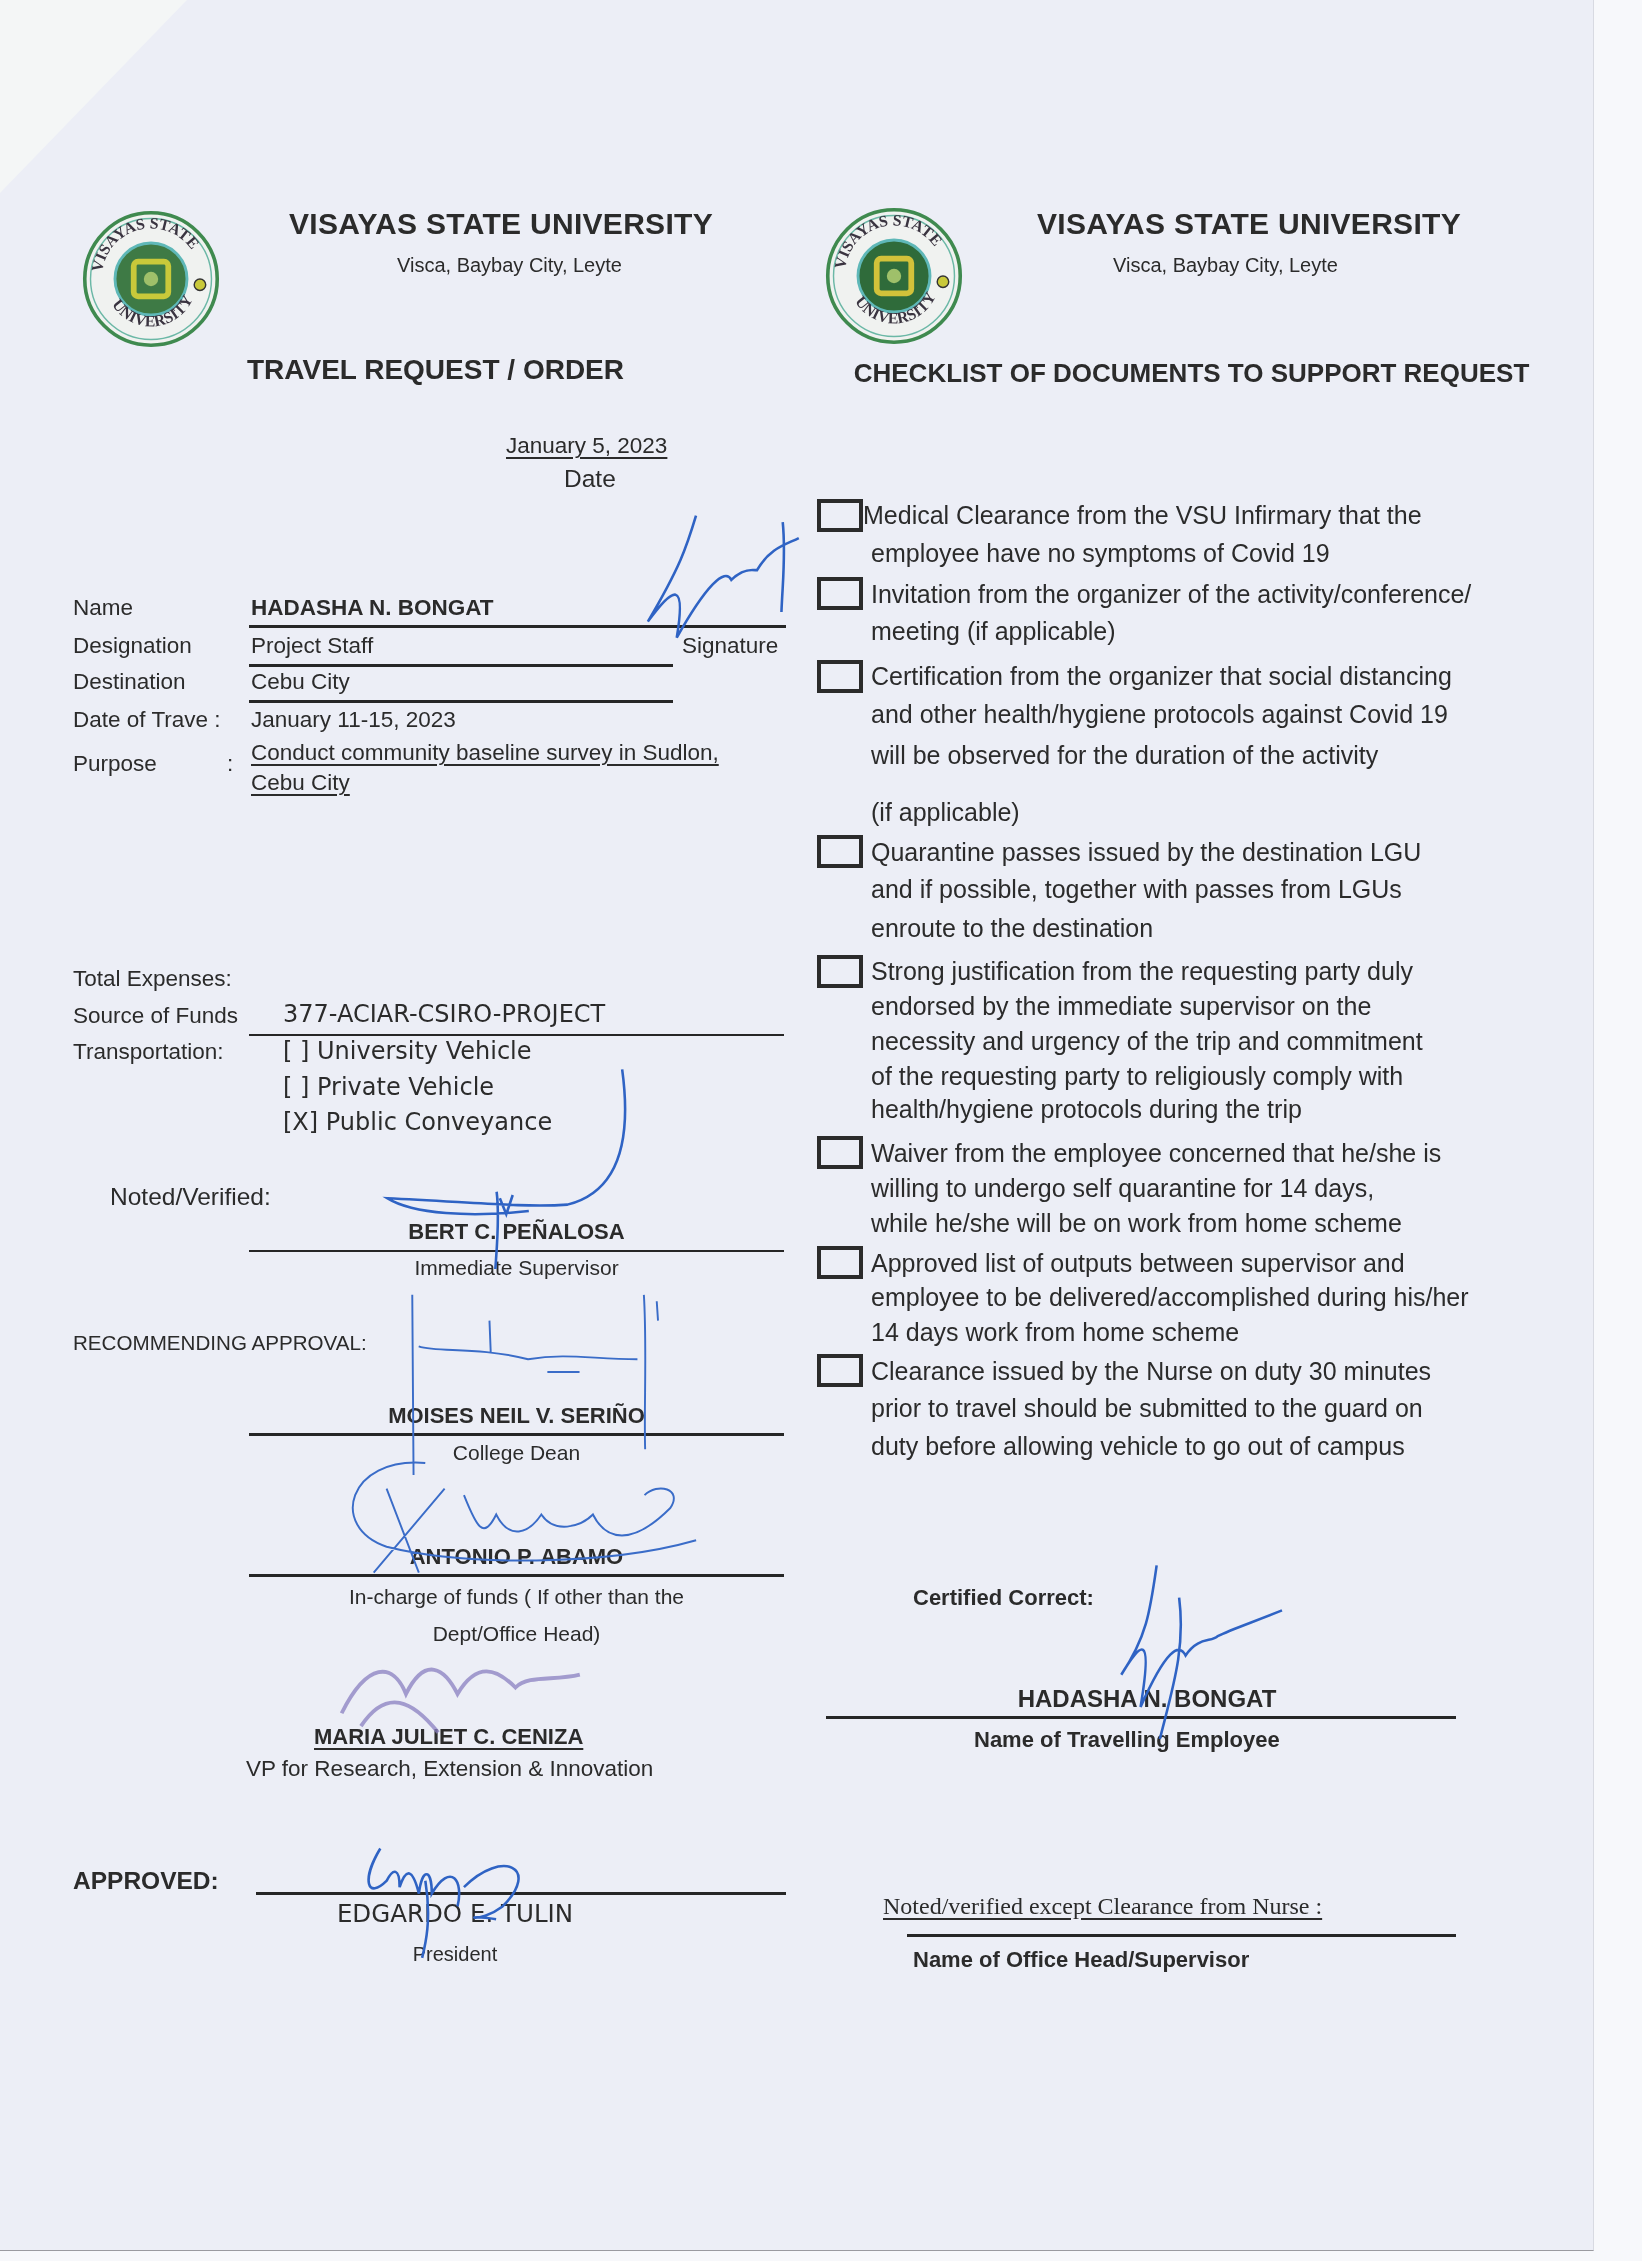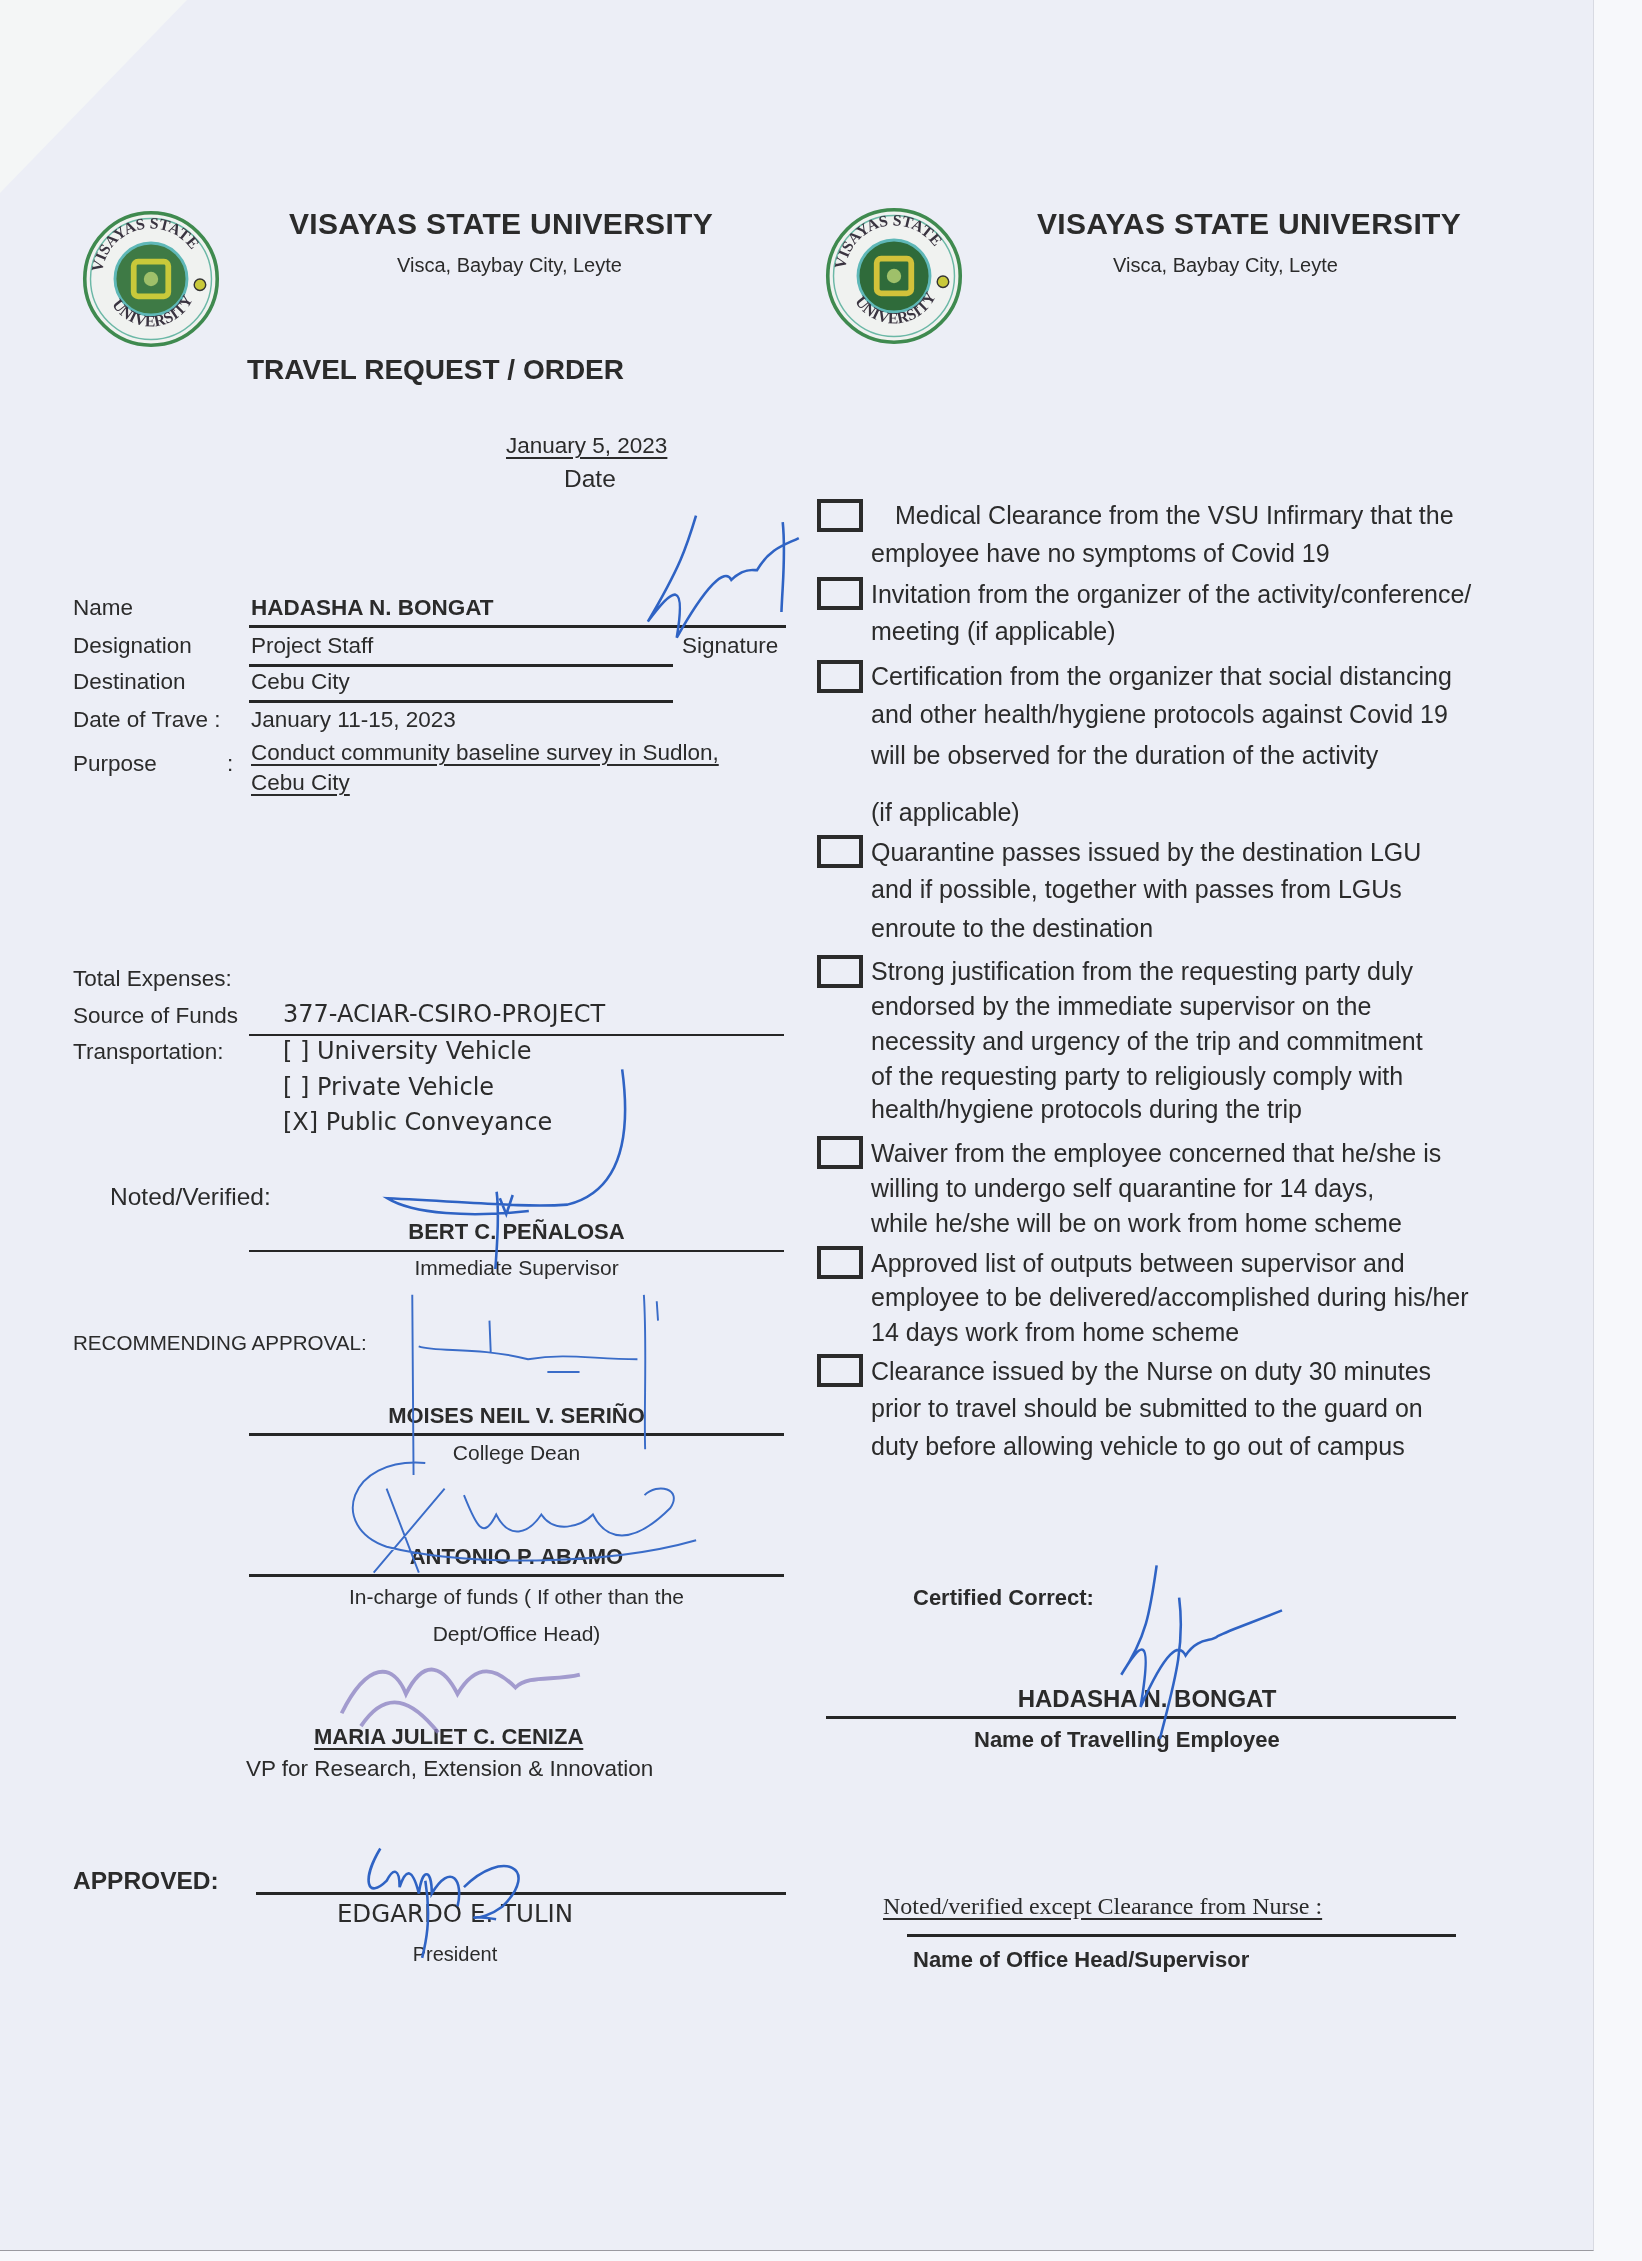--- a/index.html
+++ b/index.html
@@ -180,25 +180,26 @@
       <path id="arcTopR" d="M 16 52 A 34 34 0 0 1 84 46" fill="none"></path>
       <path id="arcBotR" d="M 20 62 A 32 32 0 0 0 80 62" fill="none"></path>
       <text font-size="11" font-weight="bold" font-family="Liberation Serif, serif" fill="#3a3440"><textPath href="#arcTopR" startOffset="6%">VISAYAS STATE</textPath></text>
       <text font-size="11" font-weight="bold" font-family="Liberation Serif, serif" fill="#3a3440"><textPath href="#arcBotR" startOffset="8%">UNIVERSITY</textPath></text>
     </svg>
   </div>
 
   <div class="abs uni-title" style="left:1037px;top:207px;">VISAYAS STATE UNIVERSITY</div>
   <div class="abs uni-sub" style="left:1113px;top:254px;">Visca, Baybay City, Leyte</div>
 
+  <div class="abs c" style="left:818px;top:358px;width:747px;font-size:26px;font-weight:bold;">CHECKLIST OF DOCUMENTS TO SUPPORT REQUEST</div>
 
   <div id="checklist">
       <div>
         <div class="checkbox" style="left: 817px; top: 499px;"></div>
-        <div class="abs chk-text" style="left: 895px; top: 497px; text-align: center;">Medical Clearance from the VSU Infirmary that the</div>
+        <div class="abs chk-text" style="left: 863px; top: 497px; text-align: center;">Medical Clearance from the VSU Infirmary that the</div>
         <div class="abs chk-text" style="left: 871px; top: 535px;">employee have no symptoms of Covid 19</div>
       </div>
       <div>
         <div class="checkbox" style="left: 817px; top: 577px;"></div>
         <div class="abs chk-text" style="left: 871px; top: 576px;">Invitation from the organizer of the activity/conference/</div>
         <div class="abs chk-text" style="left: 871px; top: 613px;">meeting (if applicable)</div>
       </div>
       <div>
         <div class="checkbox" style="left: 817px; top: 660px;"></div>
         <div class="abs chk-text" style="left: 871px; top: 658px;">Certification from the organizer that social distancing</div>

